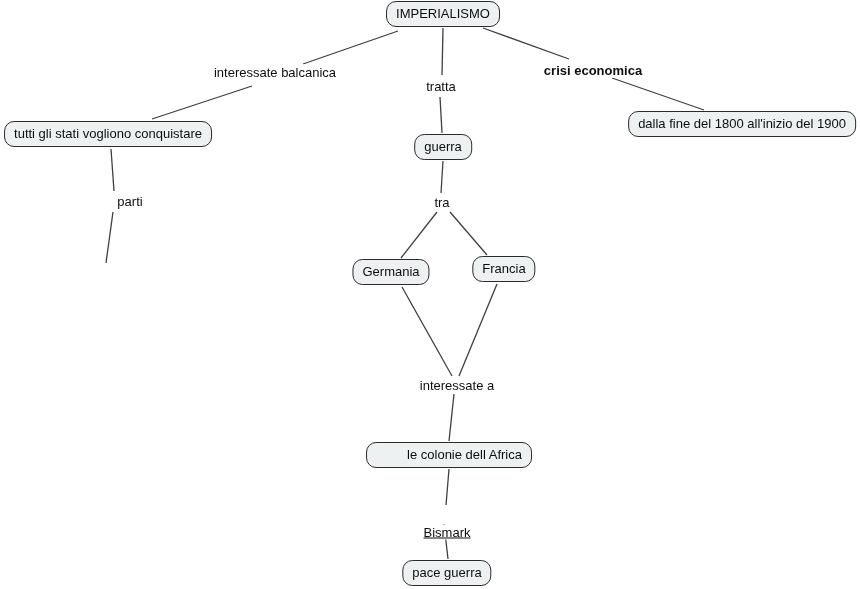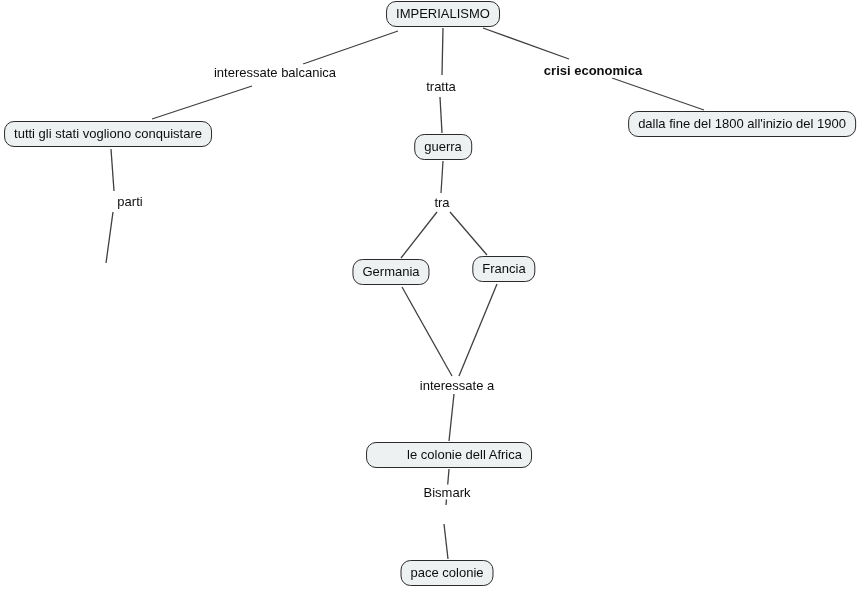--- a/index.html
+++ b/index.html
@@ -82,23 +82,23 @@
       <line x1="444" y1="524" x2="448" y2="559"></line>
     </svg>
 
   <div class="node" style="left: 443px; top: 14px;">IMPERIALISMO</div>
   <div class="node" style="left: 108px; top: 134px;">tutti gli stati vogliono conquistare</div>
   <div class="node" style="left: 742px; top: 124px;">dalla fine del 1800 all'inizio del 1900</div>
   <div class="node" style="left: 443px; top: 147px;">guerra</div>
   <div class="node" style="left: 391px; top: 272px;">Germania</div>
   <div class="node" style="left: 504px; top: 269px;">Francia</div>
   <div class="node" style="left: 449px; top: 455px; padding-left: 40px;">le colonie dell Africa</div>
-  <div class="node" style="left: 447px; top: 573px;">pace colonie</div>
+  <div class="node" style="left: 447px; top: 573px;">pace guerra</div>
 
   <div class="edge-label" style="left: 275px; top: 72px;">interessate balcanica</div>
   <div class="edge-label" style="left: 441px; top: 86px;">tratta</div>
   <div class="edge-label" style="left: 593px; top: 70px; font-weight: bold;">crisi economica</div>
   <div class="edge-label" style="left: 114px; top: 201px; margin-left: 16px;">parti</div>
   <div class="edge-label" style="left: 442px; top: 202px;">tra</div>
   <div class="edge-label" style="left: 457px; top: 385px;">interessate a</div>
-  <div class="edge-label" style="left: 447px; top: 492px;">Bismark</div>
+  <div class="edge-label" style="left: 447px; top: 532px; text-decoration: underline;">Bismark</div>
 
 </div>
 
 </body></html>

